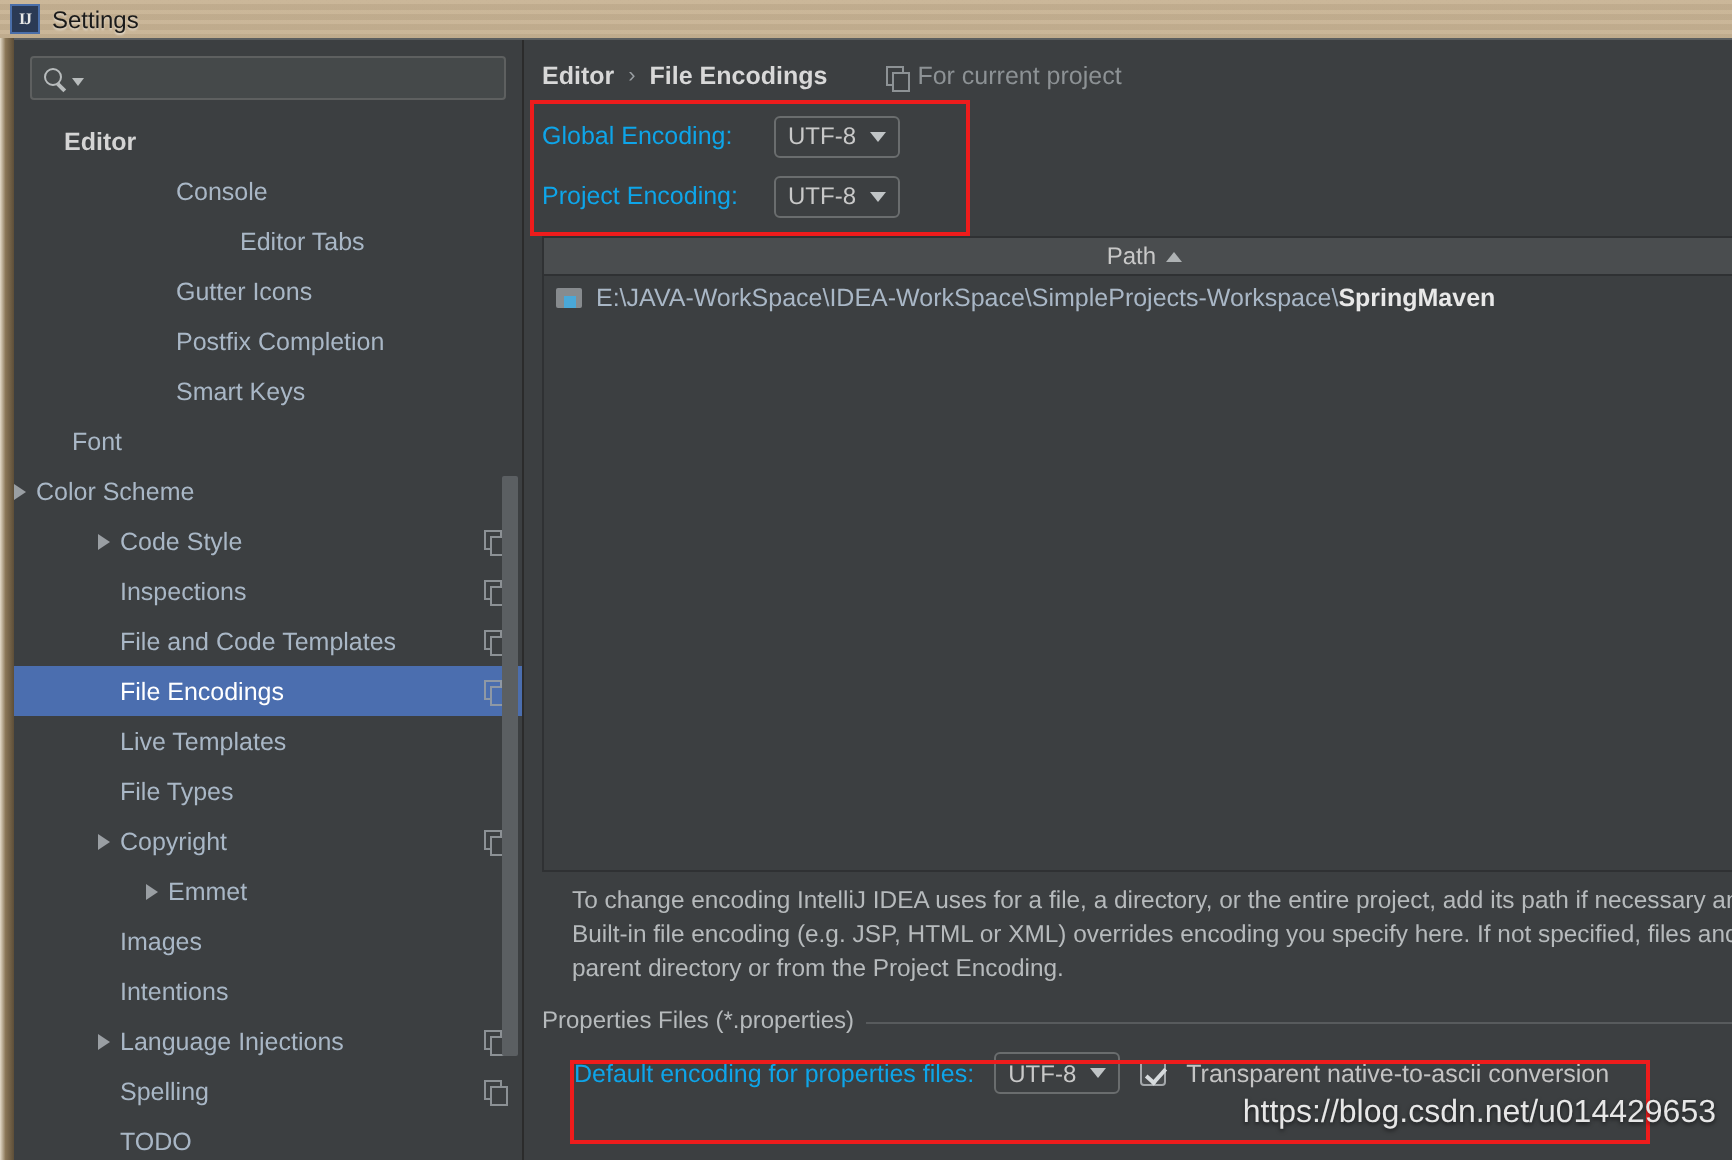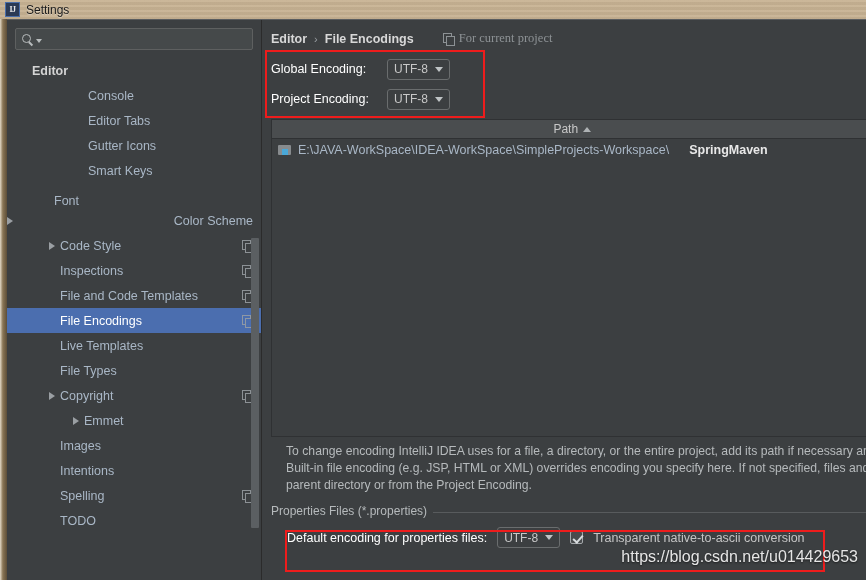--- a/index.html
+++ b/index.html
@@ -163,40 +163,40 @@
     display: flex; align-items: center;
     padding: 11px 0 0 9px;
     gap: 7px;
     font-size: 12.5px;
   }
   .bc-item { color: #d8d8d8; font-weight: bold; }
   .bc-sep { color: #9a9fa3; font-size: 11px; }
   .bc-note {
     color: #8d9295; font-weight: normal;
     margin-left: 22px;
-    display: flex; align-items: center; gap: 5px; font-family: Liberation Serif, serif;
+    display: flex; align-items: center; gap: 5px;
   }
   .note-icon {
     width: 11px; height: 11px; position: relative; flex:none;
   }
   .note-icon::before{
     content:""; position:absolute; left:0; top:0; width:7px;height:8px;border:1px solid #8d9295;
   }
   .note-icon::after{
     content:""; position:absolute; left:3px; top:3px; width:7px;height:8px;border:1px solid #8d9295;background:#3c3f41;
   }
 
   .enc-rows { padding: 8px 0 0 9px; }
   .enc-row {
     display: flex; align-items: center;
     height: 30px;
     gap: 8px;
   }
   .enc-label {
-    font-size: 12.5px; color: #ffffff;
+    font-size: 12.5px; color: #0ea5e9;
     width: 108px;
   }
   .combo {
     height: 21px;
     min-width: 62px;
     border: 1px solid #6a6d6e;
     border-radius: 3px;
     background: #3c3f41;
     display: inline-flex; align-items: center;
     padding: 0 6px; gap: 7px;
@@ -237,21 +237,21 @@
   }
   .folder-icon { width:14px;height:12px;position:relative;flex:none; }
   .folder-icon::before{
     content:""; position:absolute; left:0; top:1px; width:13px;height:10px;
     background:#878b8e; border-radius:1px;
   }
   .folder-icon::after{
     content:""; position:absolute; left:4px; top:5px; width:6px;height:6px;
     background:#4aa8d8;
   }
-  .path-text .hl { color:#e8e8e8; font-weight:bold;margin-left:20px; }
+  .path-text .hl { color:#e8e8e8; font-weight:bold; }
 
   .helptext {
     padding: 6px 0 0 24px;
     font-size: 12.2px;
     color:#b6babc;
     line-height: 17px;
     white-space: nowrap;
   }
 
   
@@ -325,37 +325,41 @@
     </div>
     <div class="tree" id="tree">
         <div class="tree-row bold" style="padding-left: 14px;">
           <span class="twisty hidden"></span>
           <span class="tree-label">Editor</span>
         </div>
         <div class="tree-row" style="padding-left: 70px;">
           <span class="twisty hidden"></span>
           <span class="tree-label">Console</span>
         </div>
+        <div class="tree-row" style="padding-left: 102px;">
+          <span class="twisty hidden"></span>
+          <span class="tree-label">Editor Tabs</span>
+        </div>
         <div class="tree-row" style="padding-left: 70px;">
           <span class="twisty hidden"></span>
-          <span class="tree-label">Editor Tabs</span>
+          <span class="tree-label">Gutter Icons</span>
         </div>
         <div class="tree-row" style="padding-left: 70px;">
           <span class="twisty hidden"></span>
-          <span class="tree-label">Gutter Icons</span>
+          <span class="tree-label">Postfix Completion</span>
         </div>
         <div class="tree-row" style="padding-left: 70px;">
           <span class="twisty hidden"></span>
           <span class="tree-label">Smart Keys</span>
         </div>
-        <div class="tree-row" style="padding-left: 36px; align-items: flex-end;">
+        <div class="tree-row" style="padding-left: 18px;">
           <span class="twisty hidden"></span>
           <span class="tree-label">Font</span>
         </div>
-        <div class="tree-row" style=" justify-content: space-between;">
+        <div class="tree-row" style="">
           <span class="twisty"></span>
           <span class="tree-label">Color Scheme</span>
         </div>
         <div class="tree-row" style="padding-left: 42px;">
           <span class="twisty"></span>
           <span class="tree-label">Code Style</span>
           <span class="copy-icon"></span>
         </div>
         <div class="tree-row" style="padding-left: 42px;">
           <span class="twisty hidden"></span>
@@ -389,20 +393,25 @@
           <span class="twisty"></span>
           <span class="tree-label">Emmet</span>
         </div>
         <div class="tree-row" style="padding-left: 42px;">
           <span class="twisty hidden"></span>
           <span class="tree-label">Images</span>
         </div>
         <div class="tree-row" style="padding-left: 42px;">
           <span class="twisty hidden"></span>
           <span class="tree-label">Intentions</span>
+        </div>
+        <div class="tree-row" style="padding-left: 42px;">
+          <span class="twisty"></span>
+          <span class="tree-label">Language Injections</span>
+          <span class="copy-icon"></span>
         </div>
         <div class="tree-row" style="padding-left: 42px;">
           <span class="twisty hidden"></span>
           <span class="tree-label">Spelling</span>
           <span class="copy-icon"></span>
         </div>
         <div class="tree-row" style="padding-left: 42px;">
           <span class="twisty hidden"></span>
           <span class="tree-label">TODO</span>
         </div>

